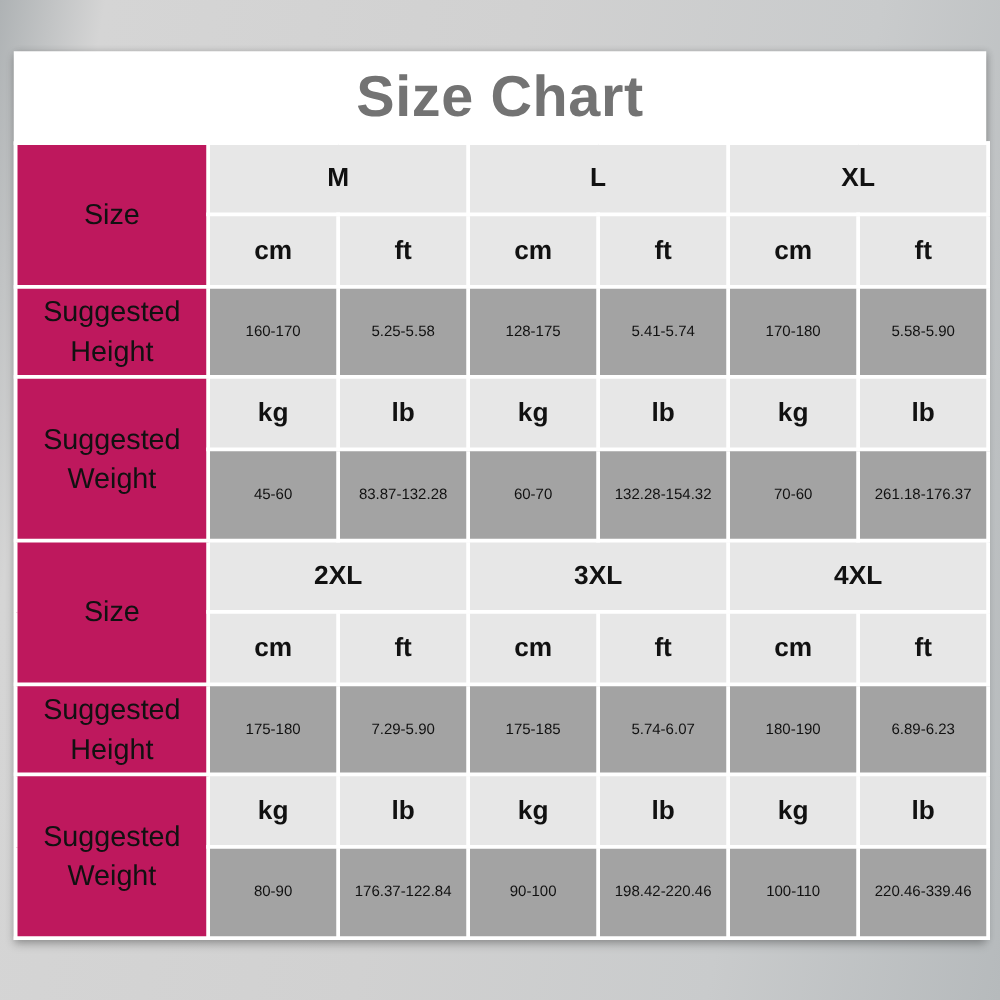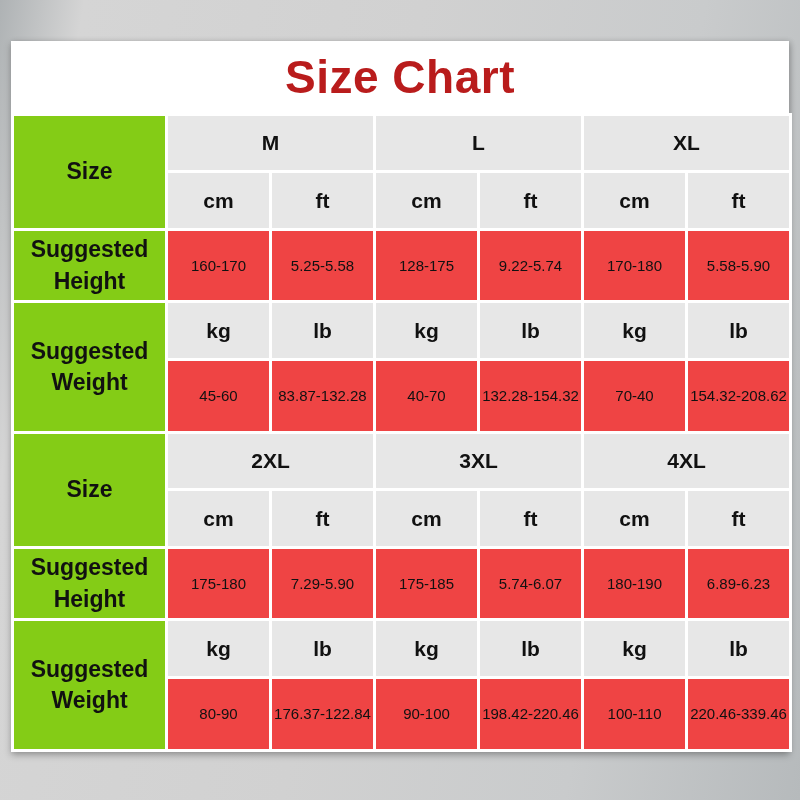--- a/index.html
+++ b/index.html
@@ -18,44 +18,44 @@
     background: #ffffff;
     box-shadow: 0 3px 7px rgba(0,0,0,0.28), 2px 0 5px rgba(0,0,0,0.10);
   }
   .title {
     height: 72px;
     display: flex;
     align-items: center;
     justify-content: center;
     font-size: 46px;
     font-weight: bold;
-    color: #b91c1c;
+    color: #737373;
     letter-spacing: 0.5px;
   }
   table {
     border-collapse: collapse;
     table-layout: fixed;
     width: 778px;
   }
   td {
     border: 3px solid #ffffff;
     text-align: center;
     vertical-align: middle;
     color: #111111;
     padding: 0 1px;
   }
   .g { background: #e7e7e7; }
   .lbl {
-    background: #84cc16;
-    font-weight: bold;
+    background: #be185d;
+    font-weight: normal;
     font-size: 23px;
     line-height: 1.35;
   }
   .hdr { font-weight: bold; font-size: 21px; }
-  .val { background: #ef4444; font-size: 15px; line-height: 1.3; }
+  .val { background: #a3a3a3; font-size: 12px; line-height: 1.3; }
   .nw  { white-space: nowrap; }
   tr.rs { height: 57px; }
   tr.ru { height: 58px; }
   tr.rh { height: 72px; }
   tr.rw { height: 73px; }
 </style>
 </head>
 <body>
 
 <div class="card">
@@ -85,40 +85,40 @@
         <td class="g hdr">cm</td>
         <td class="g hdr">ft</td>
         <td class="g hdr">cm</td>
         <td class="g hdr">ft</td>
       </tr>
       <tr class="rh">
         <td class="lbl">Suggested Height</td>
         <td class="val nw">160-170</td>
         <td class="val nw">5.25-5.58</td>
         <td class="val nw">128-175</td>
-        <td class="val nw">9.22-5.74</td>
+        <td class="val nw">5.41-5.74</td>
         <td class="val nw">170-180</td>
         <td class="val nw">5.58-5.90</td>
       </tr>
       <tr class="ru">
         <td class="lbl" rowspan="2">Suggested Weight</td>
         <td class="g hdr">kg</td>
         <td class="g hdr">lb</td>
         <td class="g hdr">kg</td>
         <td class="g hdr">lb</td>
         <td class="g hdr">kg</td>
         <td class="g hdr">lb</td>
       </tr>
       <tr class="rw">
         <td class="val nw">45-60</td>
         <td class="val">83.87-132.28</td>
-        <td class="val nw">40-70</td>
+        <td class="val nw">60-70</td>
         <td class="val">132.28-154.32</td>
-        <td class="val nw">70-40</td>
-        <td class="val">154.32-208.62</td>
+        <td class="val nw">70-60</td>
+        <td class="val">261.18-176.37</td>
       </tr>
     </tbody>
 
     <tbody>
       <tr class="rs">
         <td class="lbl" rowspan="2">Size</td>
         <td class="g hdr" colspan="2">2XL</td>
         <td class="g hdr" colspan="2">3XL</td>
         <td class="g hdr" colspan="2">4XL</td>
       </tr>

